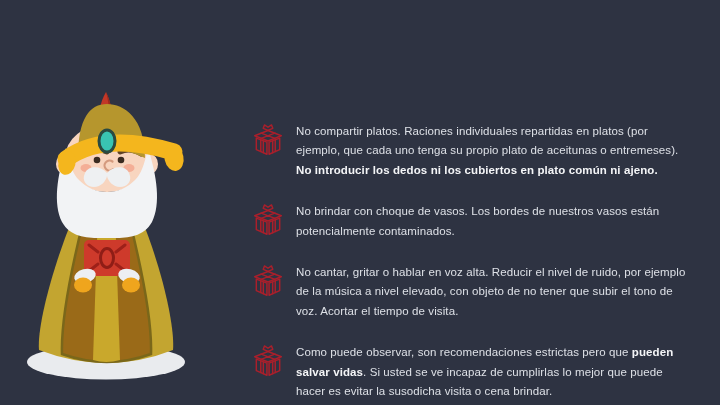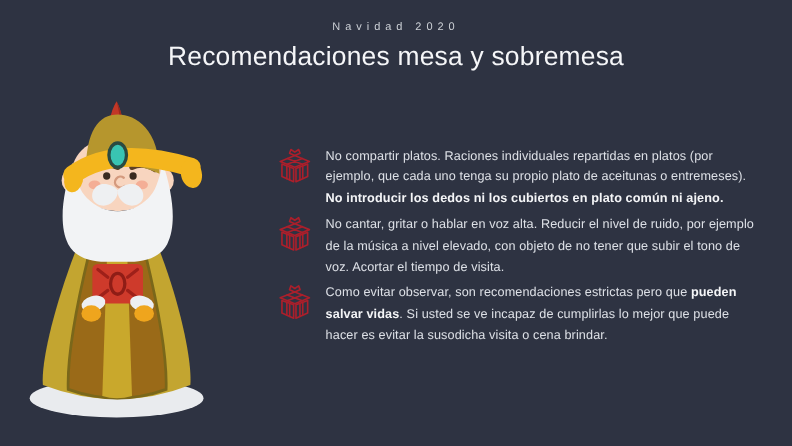--- a/index.html
+++ b/index.html
@@ -17,40 +17,36 @@
   .kicker{
     font-size:10px;letter-spacing:4.5px;color:var(--kicker);
     font-weight:400;
   }
   .title{
     margin-top:8px;font-size:24px;color:var(--title);
     font-weight:400;letter-spacing:.2px;
   }
   .figure{position:absolute;left:0;top:86px;width:212px;height:310px}
   .list{
-    position:absolute;left:252px;top:133px;width:443px;
-    display:flex;flex-direction:column;gap:4px;
+    position:absolute;left:252px;top:122px;width:443px;
+    display:flex;flex-direction:column;gap:22px;
   }
   .bullet{display:flex;gap:12px;align-items:flex-start}
   .bullet .icon{flex:none;margin-top:1px}
   .bullet p{
     margin:0;font-size:11.5px;line-height:19.4px;color:var(--body);
     letter-spacing:.1px;
   }
   .bullet .b{font-weight:bold;color:var(--bodyBold)}
 </style>
 </head>
 <body>
 
 <div class="slide">
 
-  <div class="header">
-    <div class="kicker">Navidad 2020</div>
-    <div class="title">Recomendaciones mesa y sobremesa</div>
-  </div>
 
   <svg class="figure" viewBox="0 0 212 310">
 
     <ellipse cx="106" cy="276" rx="79" ry="17.5" fill="#e9ebee"></ellipse>
 
     <path d="M72,134 Q107,114 142,134 C163,186 175,242 173,264 Q107,290 39,264 C37,242 51,186 72,134 Z" fill="#c3a530"></path>
 
     <path d="M84,132 C70,188 61,240 62,268 Q107,284 151,268 C152,240 143,188 129,132 Q107,122 84,132 Z" fill="#9a6a18" stroke="#7a671a" stroke-width="2.5"></path>
 
     <path d="M98,126 L93,274 Q106,278 120,274 L115,126 Z" fill="#c9a82c"></path>
@@ -114,29 +110,41 @@
       <div class="bullet">
         <svg class="icon" width="32" height="34" viewBox="0 0 30 32" fill="none" stroke="#ab1f2b" stroke-width="1.4" stroke-linejoin="round" stroke-linecap="round">
     <path d="M15,7 L10.5,5 L11.7,1.8 L15,4 L18.3,1.8 L19.5,5 Z"></path>
     <path d="M2.5,12 L15,7 L27.5,12 L15,17 Z"></path>
     <path d="M8.5,9.5 L21.5,14.5 M21.5,9.5 L8.5,14.5"></path>
     <path d="M4,14.2 L4,25 L14,29.4 L14,18 Z"></path>
     <path d="M26,14.2 L26,25 L16,29.4 L16,18 Z"></path>
     <path d="M8.2,15.8 L8.2,26.8 M10.6,16.9 L10.6,27.9"></path>
     <path d="M21.8,15.8 L21.8,26.8 M19.4,16.9 L19.4,27.9"></path>
   </svg>
+        <p><span>No brindar con choque de vasos. Los bordes de nuestros vasos están potencialmente contaminados.</span></p>
+      </div>
+      <div class="bullet">
+        <svg class="icon" width="32" height="34" viewBox="0 0 30 32" fill="none" stroke="#ab1f2b" stroke-width="1.4" stroke-linejoin="round" stroke-linecap="round">
+    <path d="M15,7 L10.5,5 L11.7,1.8 L15,4 L18.3,1.8 L19.5,5 Z"></path>
+    <path d="M2.5,12 L15,7 L27.5,12 L15,17 Z"></path>
+    <path d="M8.5,9.5 L21.5,14.5 M21.5,9.5 L8.5,14.5"></path>
+    <path d="M4,14.2 L4,25 L14,29.4 L14,18 Z"></path>
+    <path d="M26,14.2 L26,25 L16,29.4 L16,18 Z"></path>
+    <path d="M8.2,15.8 L8.2,26.8 M10.6,16.9 L10.6,27.9"></path>
+    <path d="M21.8,15.8 L21.8,26.8 M19.4,16.9 L19.4,27.9"></path>
+  </svg>
         <p><span>No cantar, gritar o hablar en voz alta. Reducir el nivel de ruido, por ejemplo de la música a nivel elevado, con objeto de no tener que subir el tono de voz. Acortar el tiempo de visita.</span></p>
       </div>
       <div class="bullet">
         <svg class="icon" width="32" height="34" viewBox="0 0 30 32" fill="none" stroke="#ab1f2b" stroke-width="1.4" stroke-linejoin="round" stroke-linecap="round">
     <path d="M15,7 L10.5,5 L11.7,1.8 L15,4 L18.3,1.8 L19.5,5 Z"></path>
     <path d="M2.5,12 L15,7 L27.5,12 L15,17 Z"></path>
     <path d="M8.5,9.5 L21.5,14.5 M21.5,9.5 L8.5,14.5"></path>
     <path d="M4,14.2 L4,25 L14,29.4 L14,18 Z"></path>
     <path d="M26,14.2 L26,25 L16,29.4 L16,18 Z"></path>
     <path d="M8.2,15.8 L8.2,26.8 M10.6,16.9 L10.6,27.9"></path>
     <path d="M21.8,15.8 L21.8,26.8 M19.4,16.9 L19.4,27.9"></path>
   </svg>
-        <p><span>Como evitar observar, son recomendaciones estrictas pero que </span><span class="b">pueden salvar vidas</span><span>. Si usted se ve incapaz de cumplirlas lo mejor que puede hacer es evitar la susodicha visita o cena brindar.</span></p>
+        <p><span>Como puede observar, son recomendaciones estrictas pero que </span><span class="b">pueden salvar vidas</span><span>. Si usted se ve incapaz de cumplirlas lo mejor que puede hacer es evitar la susodicha visita o cena brindar.</span></p>
       </div>
     </div>
 
 </div>
 
 </body></html>

